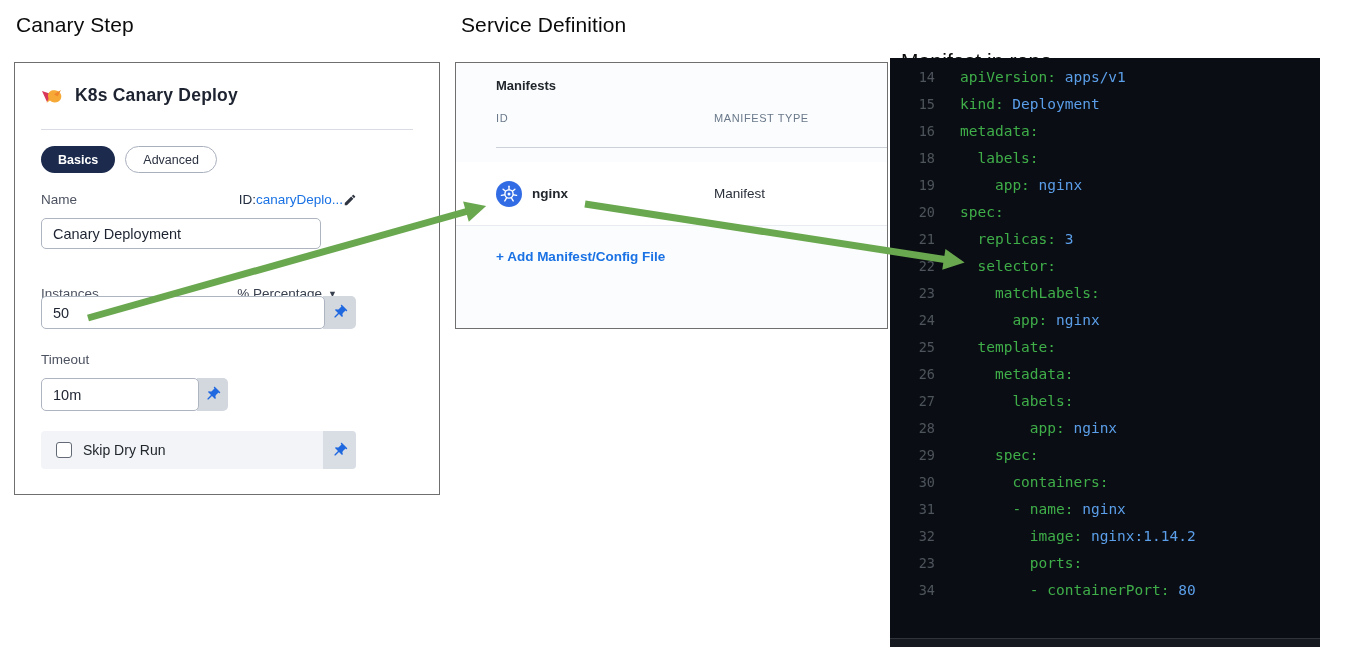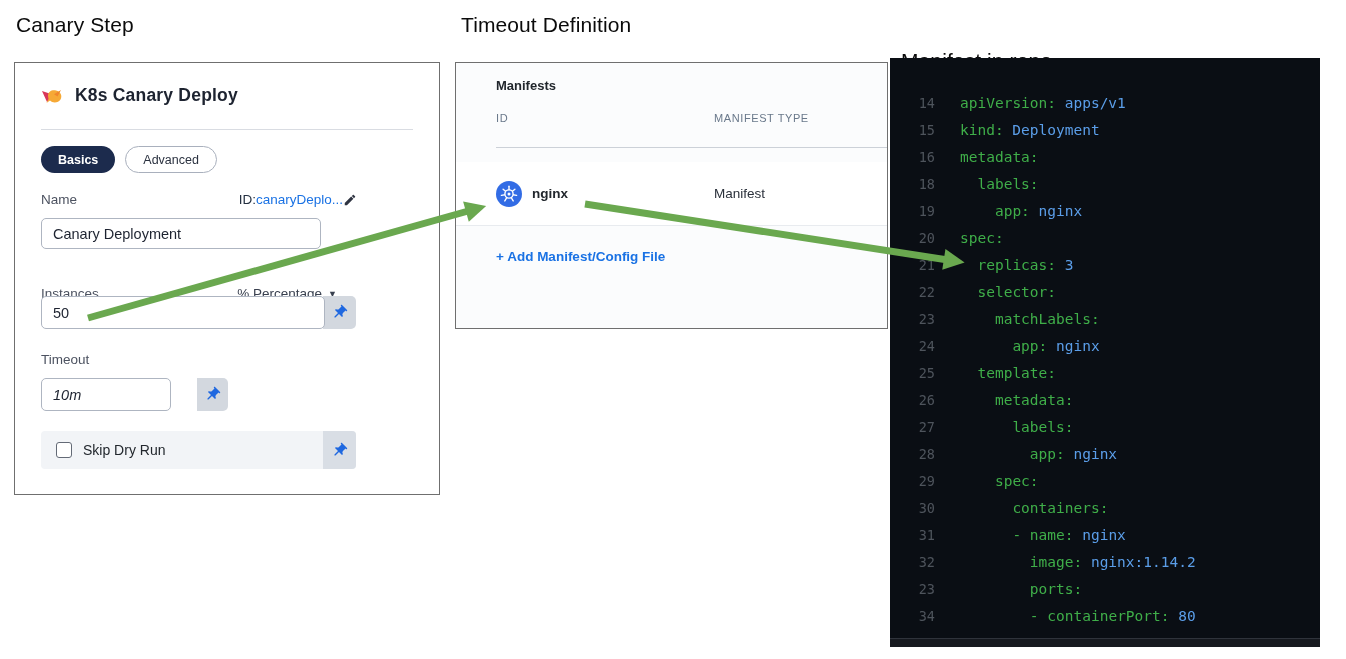--- a/index.html
+++ b/index.html
@@ -28,21 +28,21 @@
   .instances-row { position:absolute; left:26px; top:223px; width:296px; display:flex; justify-content:space-between; align-items:center; }
   .unit-dd { display:flex; align-items:center; gap:6px; font-size:13.5px; color:#39404f; cursor:pointer; }
   .caret { font-size:9px; color:#39404f; }
   .pin-group { position:absolute; height:33px; }
   #grp-instances { left:26px; top:233px; width:315px; }
   #grp-timeout { left:26px; top:315px; width:187px; }
   .pin-group .pin-input { position:absolute; left:0; top:0; height:33px; background:#fff; border:1px solid #aeb5c1; border-radius:5px; font-size:14.5px; color:#1d2330; padding:0 11px; display:flex; align-items:center; z-index:2; }
   .pin-group .pin-btn { position:absolute; top:0; height:33px; width:33px; background:#d3d8df; border-radius:0 5px 5px 0; display:flex; align-items:center; justify-content:center; cursor:pointer; z-index:1; }
   #grp-instances .pin-input { width:284px; }
   #grp-instances .pin-btn { left:282px; }
-  #grp-timeout .pin-input { width:130px;font-style:italic; }
+  #grp-timeout .pin-input { width:158px; }
   #grp-timeout .pin-btn { left:156px; width:31px; }
   .timeout-label { position:absolute; left:26px; top:289px; }
   .skip-bar { position:absolute; left:26px; top:368px; width:315px; height:38px; background:#f2f4f7; border-radius:4px; display:flex; align-items:center; }
   .checkbox { width:16px; height:16px; border:1.6px solid #636a76; border-radius:3px; background:#fff; margin-left:15px; cursor:pointer; }
   .skip-label { font-size:14px; color:#22272d; margin-left:11px; flex:1; }
   .skip-pin { width:33px; height:38px; background:#d9dee5; border-radius:0 4px 4px 0; display:flex; align-items:center; justify-content:center; cursor:pointer; }
 
   
   .panel2 { position:absolute; left:455px; top:62px; width:433px; height:267px; background:#fbfcfd; border:1px solid #6f6f6f; }
   .manifests-title { position:absolute; left:40px; top:15px; font-size:13px; font-weight:bold; color:#21262c; }
@@ -50,36 +50,36 @@
   .col-type { position:absolute; left:218px; top:0; }
   .p2-divider { position:absolute; left:40px; right:0; top:84px; border-top:1px solid #ccd1d8; }
   .manifest-row { position:absolute; left:0; right:0; top:99px; height:64px; background:#ffffff; border-bottom:1px solid #e8ebef; display:flex; align-items:center; cursor:pointer; }
   .k8s-badge { margin-left:40px; width:26px; height:26px; flex:0 0 auto; }
   .row-id { margin-left:10px; font-size:13.5px; font-weight:bold; color:#22272d; }
   .row-type { position:absolute; left:258px; font-size:13.5px; color:#2b313b; }
   .add-link { position:absolute; left:40px; top:186px; font-size:13.5px; font-weight:600; color:#1a72e4; cursor:pointer; }
 
   
   .panel3 { position:absolute; left:890px; top:58px; width:430px; height:589px; background:#0a0e14; }
-  .code { position:absolute; left:0; top:5px; right:0; font-family:"DejaVu Sans Mono", monospace;margin-top:26px; }
+  .code { position:absolute; left:0; top:5px; right:0; font-family:"DejaVu Sans Mono", monospace; }
   .cl { display:flex; height:27px; align-items:center; }
   .cl .n { width:45px; text-align:right; font-size:13.5px; color:#4e545c; flex:0 0 auto; }
   .cl .k { margin-left:25px; font-size:14.5px; color:#3fae49; white-space:pre; }
   .cl .v { margin-left:0.6em; font-size:14.5px; color:#5b9ee9; white-space:pre; }
   .editor-footer { position:absolute; left:0; right:0; bottom:0; height:9px; background:#16191f; border-top:1px solid #2f333b; }
 
   .arrows { position:absolute; left:0; top:0; width:1346px; height:659px; pointer-events:none; z-index:50; }
 </style>
 </head>
 <body>
 
 <div class="stage">
 
   <div id="h1" class="col-heading">Canary Step</div>
-  <div id="h2" class="col-heading">Timeout Definition</div>
+  <div id="h2" class="col-heading">Service Definition</div>
   <div id="h3" class="col-heading">Manifest in repo</div>
 
   <div class="panel1">
     <div class="p1-header">
       <span style="display:inline-flex;">
         <svg width="24" height="18" viewBox="0 0 24 18">
           <polygon points="1,4 13,8 6,15" fill="#d8365a"></polygon>
           <path d="M7 9 C7 4.5 11 2.5 15 3.5 C20 4.7 21.5 9 19.5 12.5 C17.5 16 11.5 16.5 9 13.5 L5.5 16 L7.5 12 Z" fill="#f6a936"></path>
           <polygon points="13,7.2 20,3 16.5,9.5" fill="#f0872c"></polygon>
         </svg>

